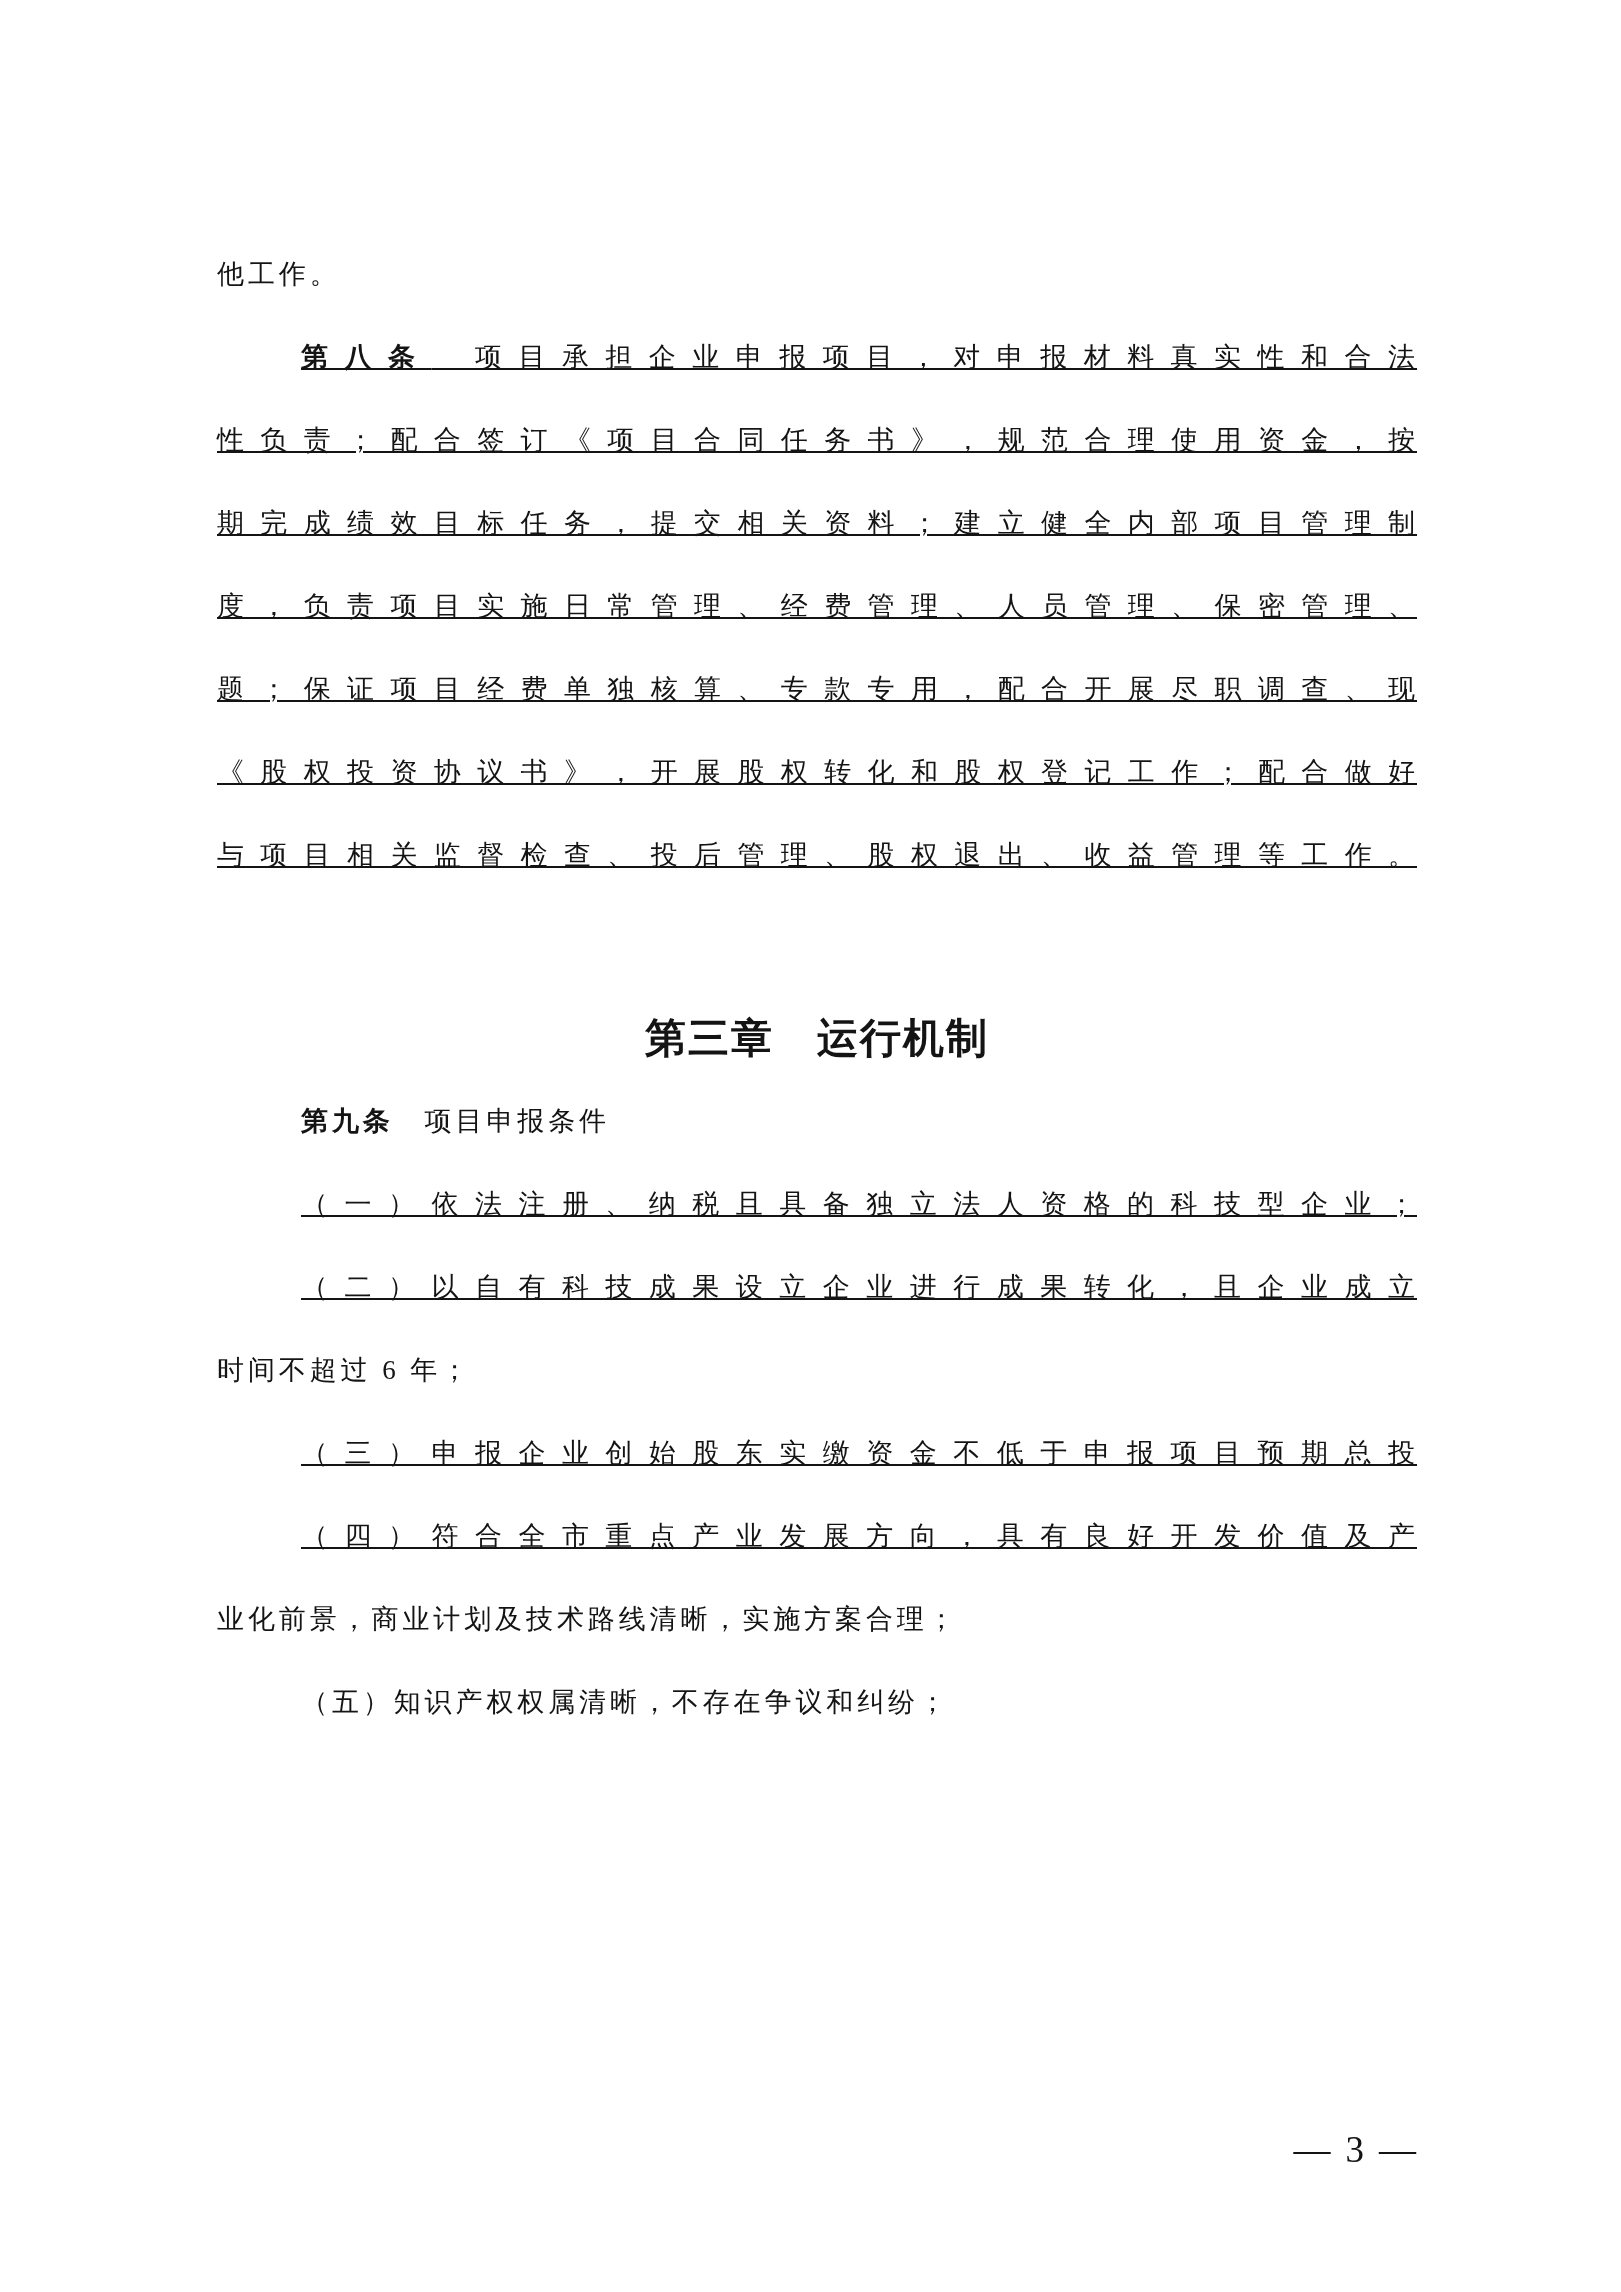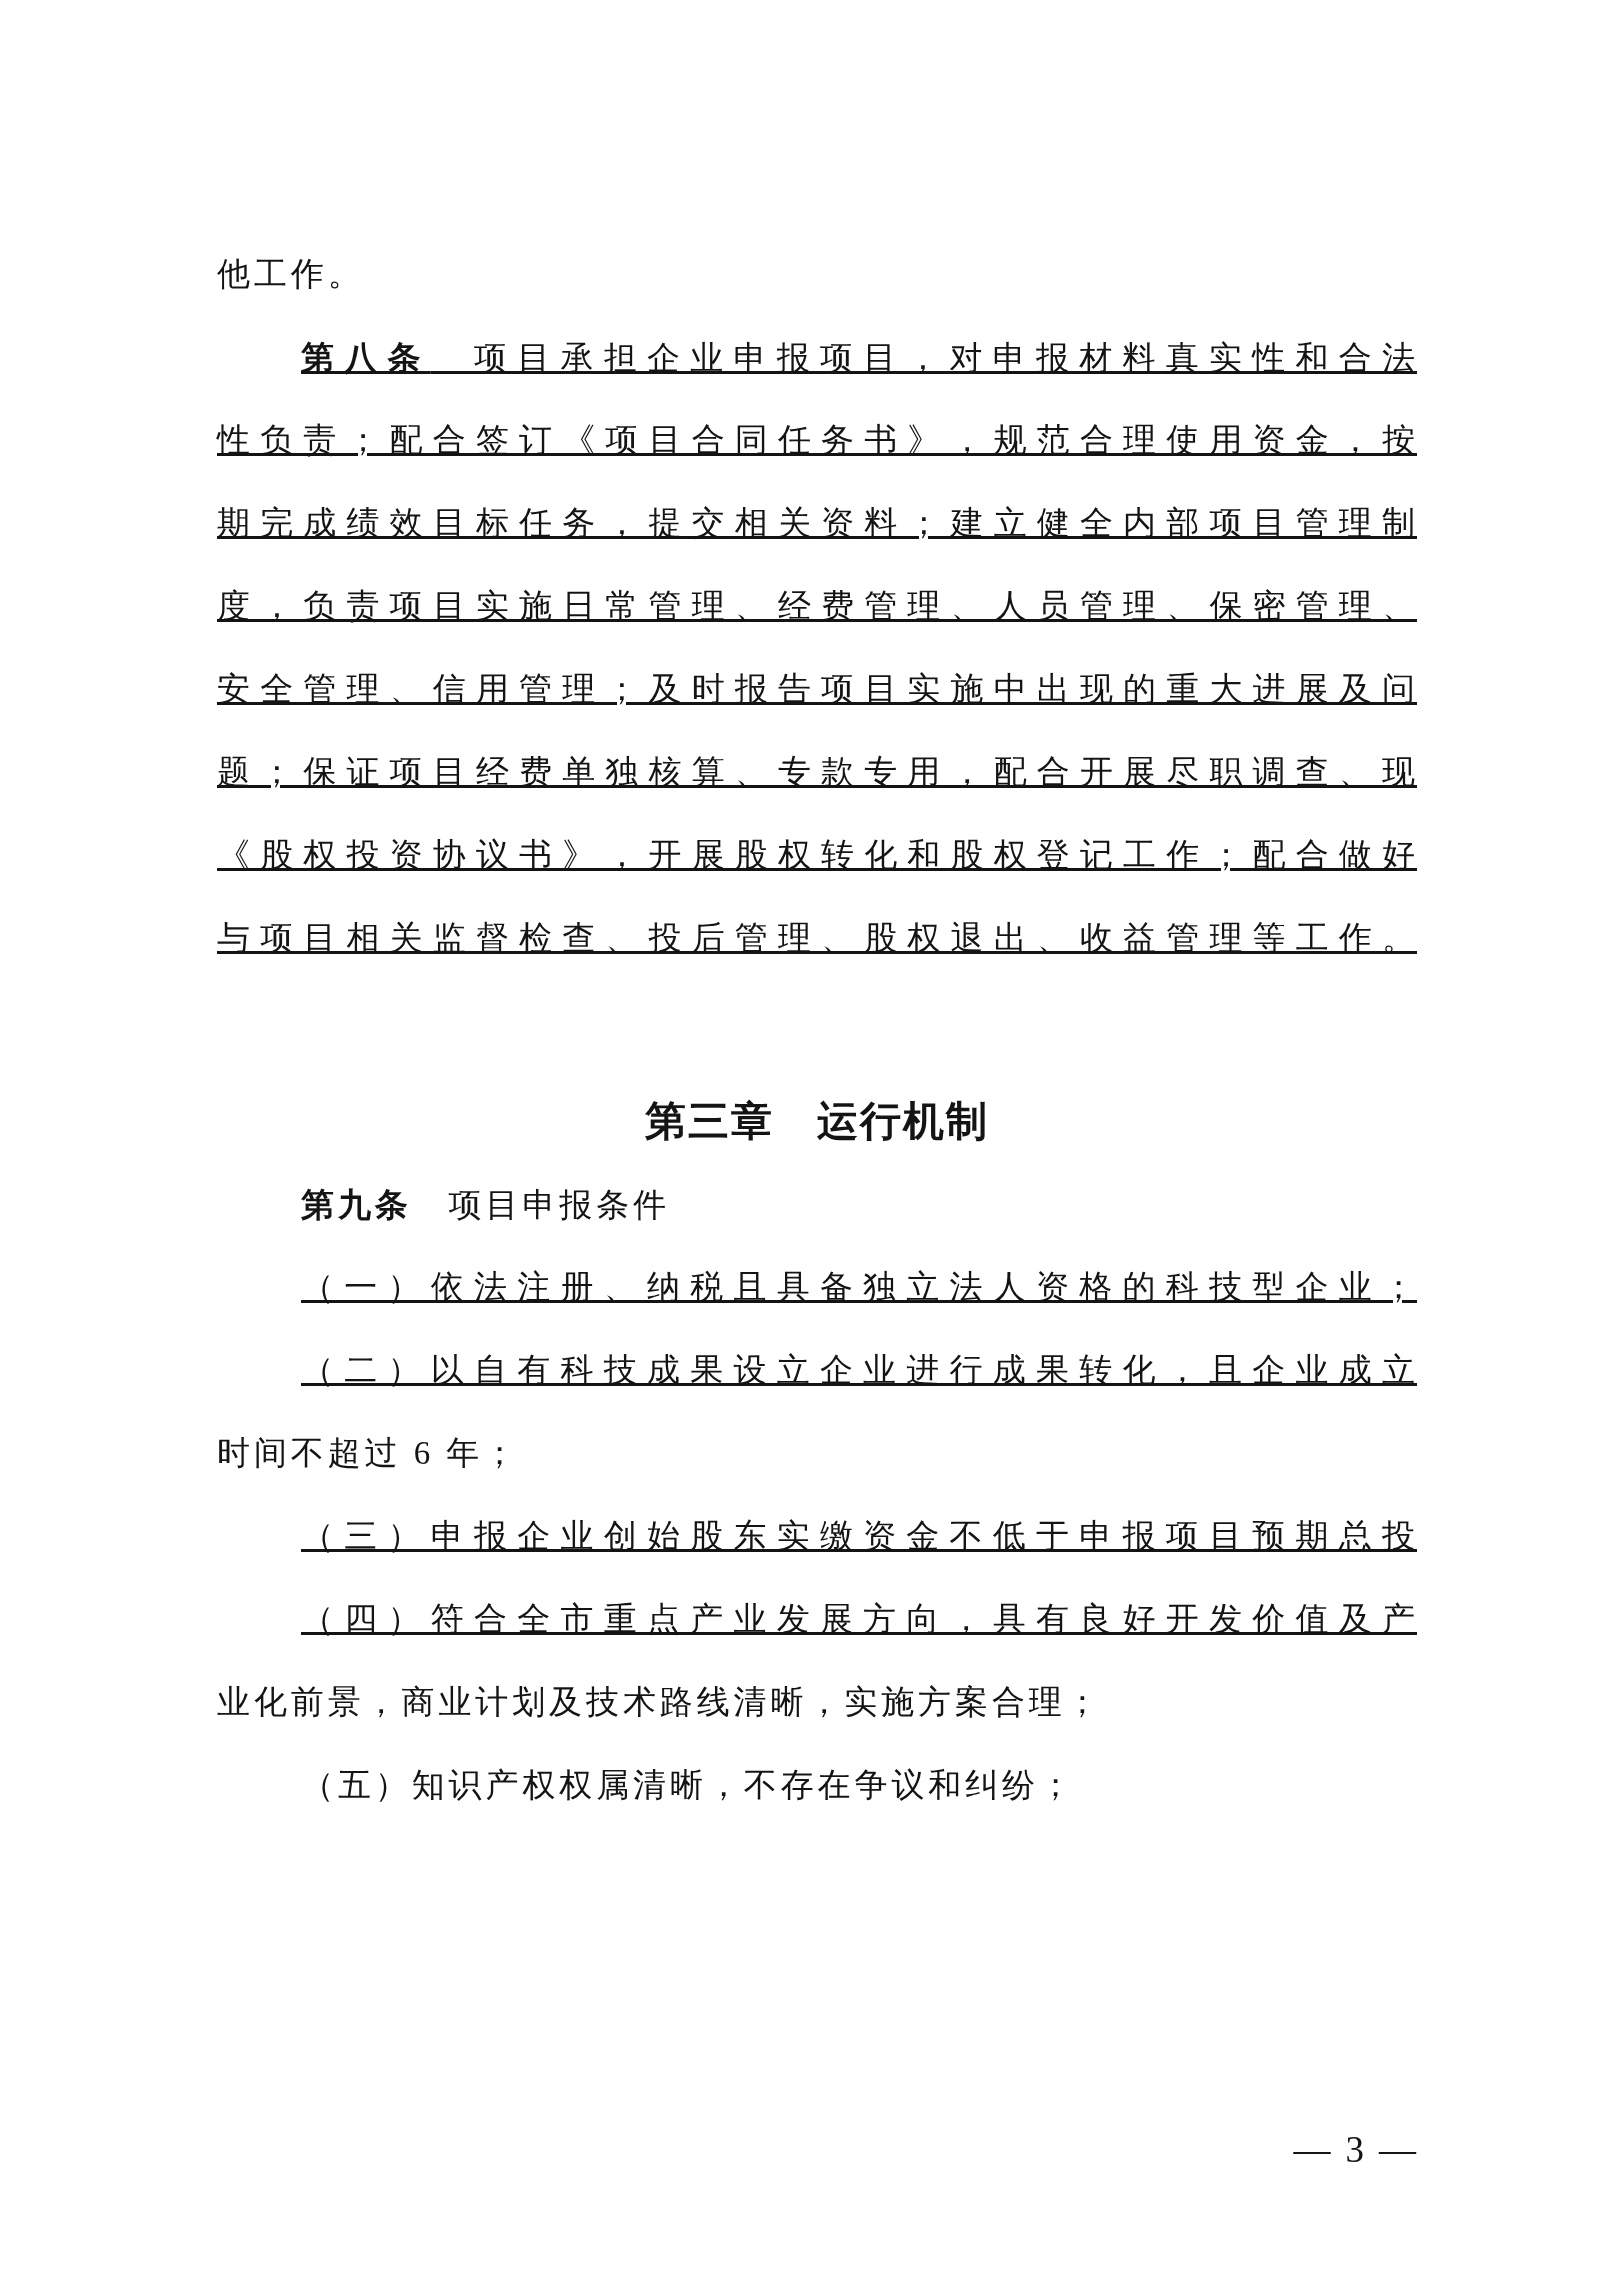--- a/index.html
+++ b/index.html
@@ -17,21 +17,21 @@
   }
   .doc {
     position: absolute;
     left: 217px;
     top: 233px;
     width: 1200px;
   }
   .line {
     height: 83px;
     line-height: 83px;
-    font-size: 33px;
+    font-size: 27px;
     letter-spacing: 3.9px;
     white-space: nowrap;
   }
   .line.justify {
     text-align: justify;
     text-align-last: justify;
     text-justify: inter-character;
     letter-spacing: 2px;
     text-decoration: underline;
   }
@@ -64,21 +64,20 @@
 </style>
 </head>
 <body>
 
 <div class="doc">
     <div class="line left"><span>他工作。</span></div>
     <div class="line justify indent"><span class="em">第八条</span><span>　项目承担企业申报项目，对申报材料真实性和合法</span></div>
     <div class="line justify"><span>性负责；配合签订《项目合同任务书》，规范合理使用资金，按</span></div>
     <div class="line justify"><span>期完成绩效目标任务，提交相关资料；建立健全内部项目管理制</span></div>
     <div class="line justify"><span>度，负责项目实施日常管理、经费管理、人员管理、保密管理、</span></div>
-    <div class="line justify"><span>安全管理、信用管理；及时报告项目实施中出现的重大进展及问</span></div>
     <div class="line justify"><span>题；保证项目经费单独核算、专款专用，配合开展尽职调查、现</span></div>
     <div class="line justify"><span>《股权投资协议书》，开展股权转化和股权登记工作；配合做好</span></div>
     <div class="line justify"><span>与项目相关监督检查、投后管理、股权退出、收益管理等工作。</span></div>
     <div class="line heading"><span>第三章　运行机制</span></div>
     <div class="line left indent"><span class="em">第九条</span><span>　项目申报条件</span></div>
     <div class="line justify indent"><span>（一）依法注册、纳税且具备独立法人资格的科技型企业；</span></div>
     <div class="line justify indent"><span>（二）以自有科技成果设立企业进行成果转化，且企业成立</span></div>
     <div class="line left"><span>时间不超过 6 年；</span></div>
     <div class="line justify indent"><span>（三）申报企业创始股东实缴资金不低于申报项目预期总投</span></div>
     <div class="line justify indent"><span>（四）符合全市重点产业发展方向，具有良好开发价值及产</span></div>

